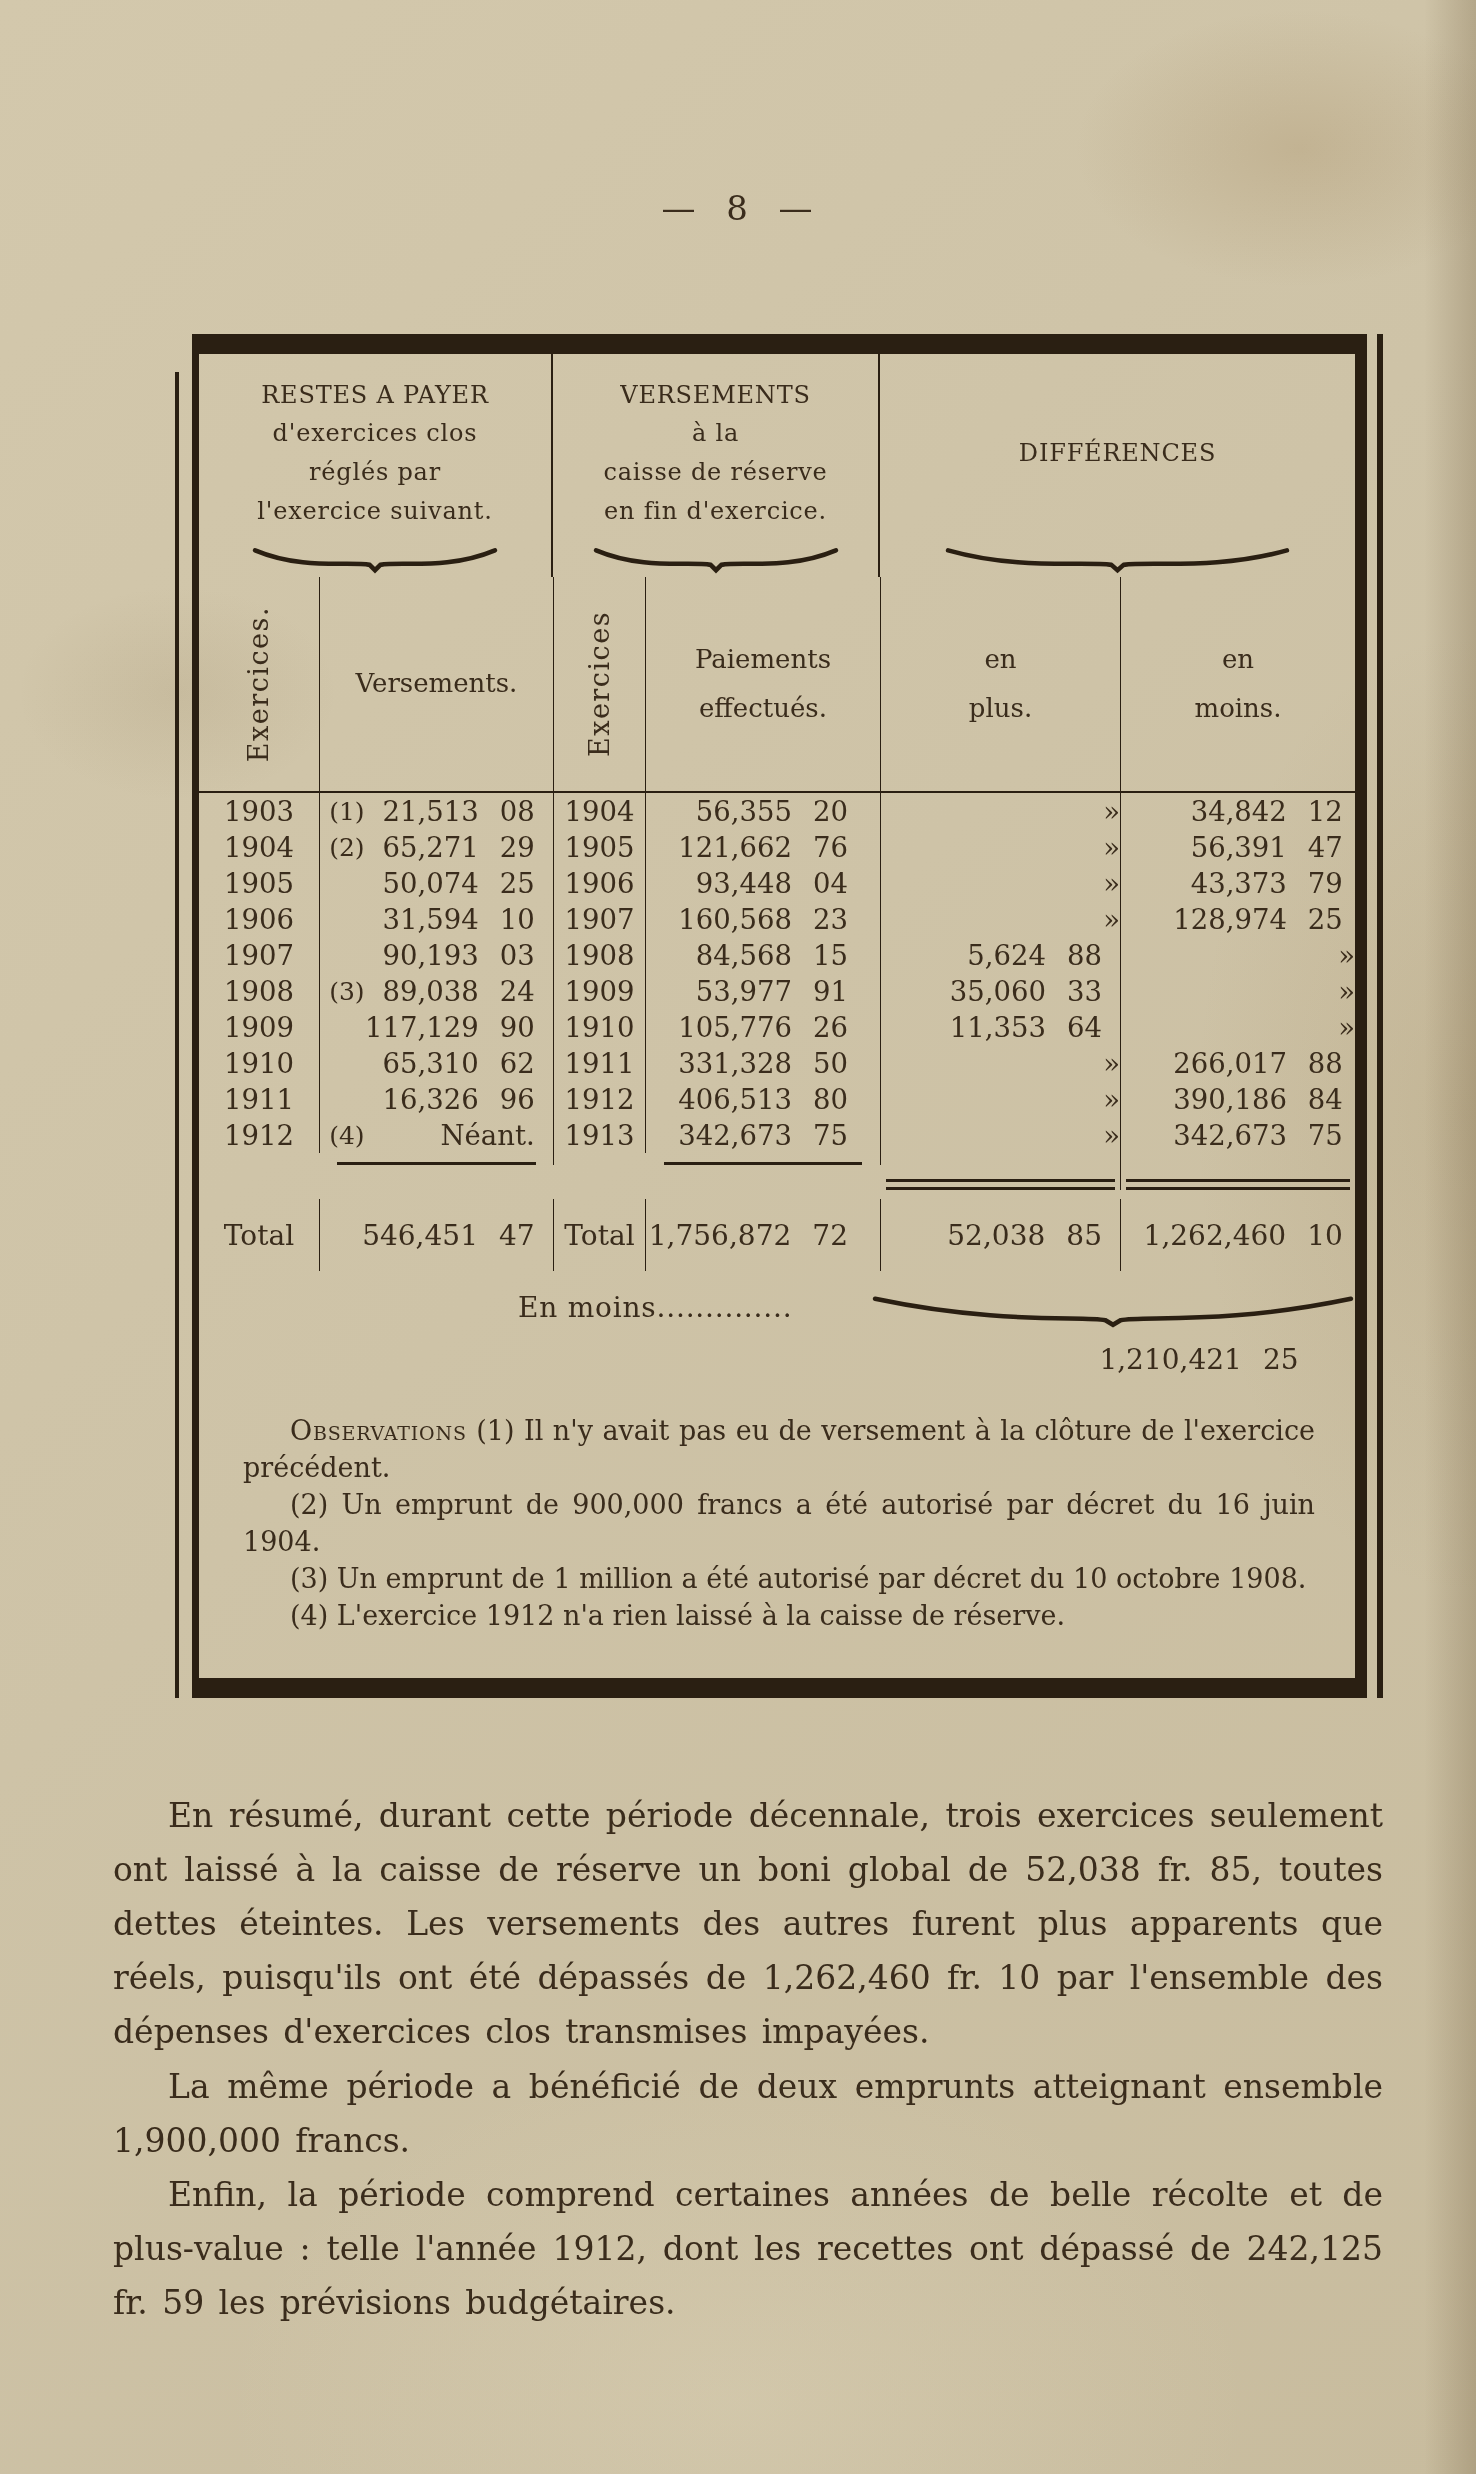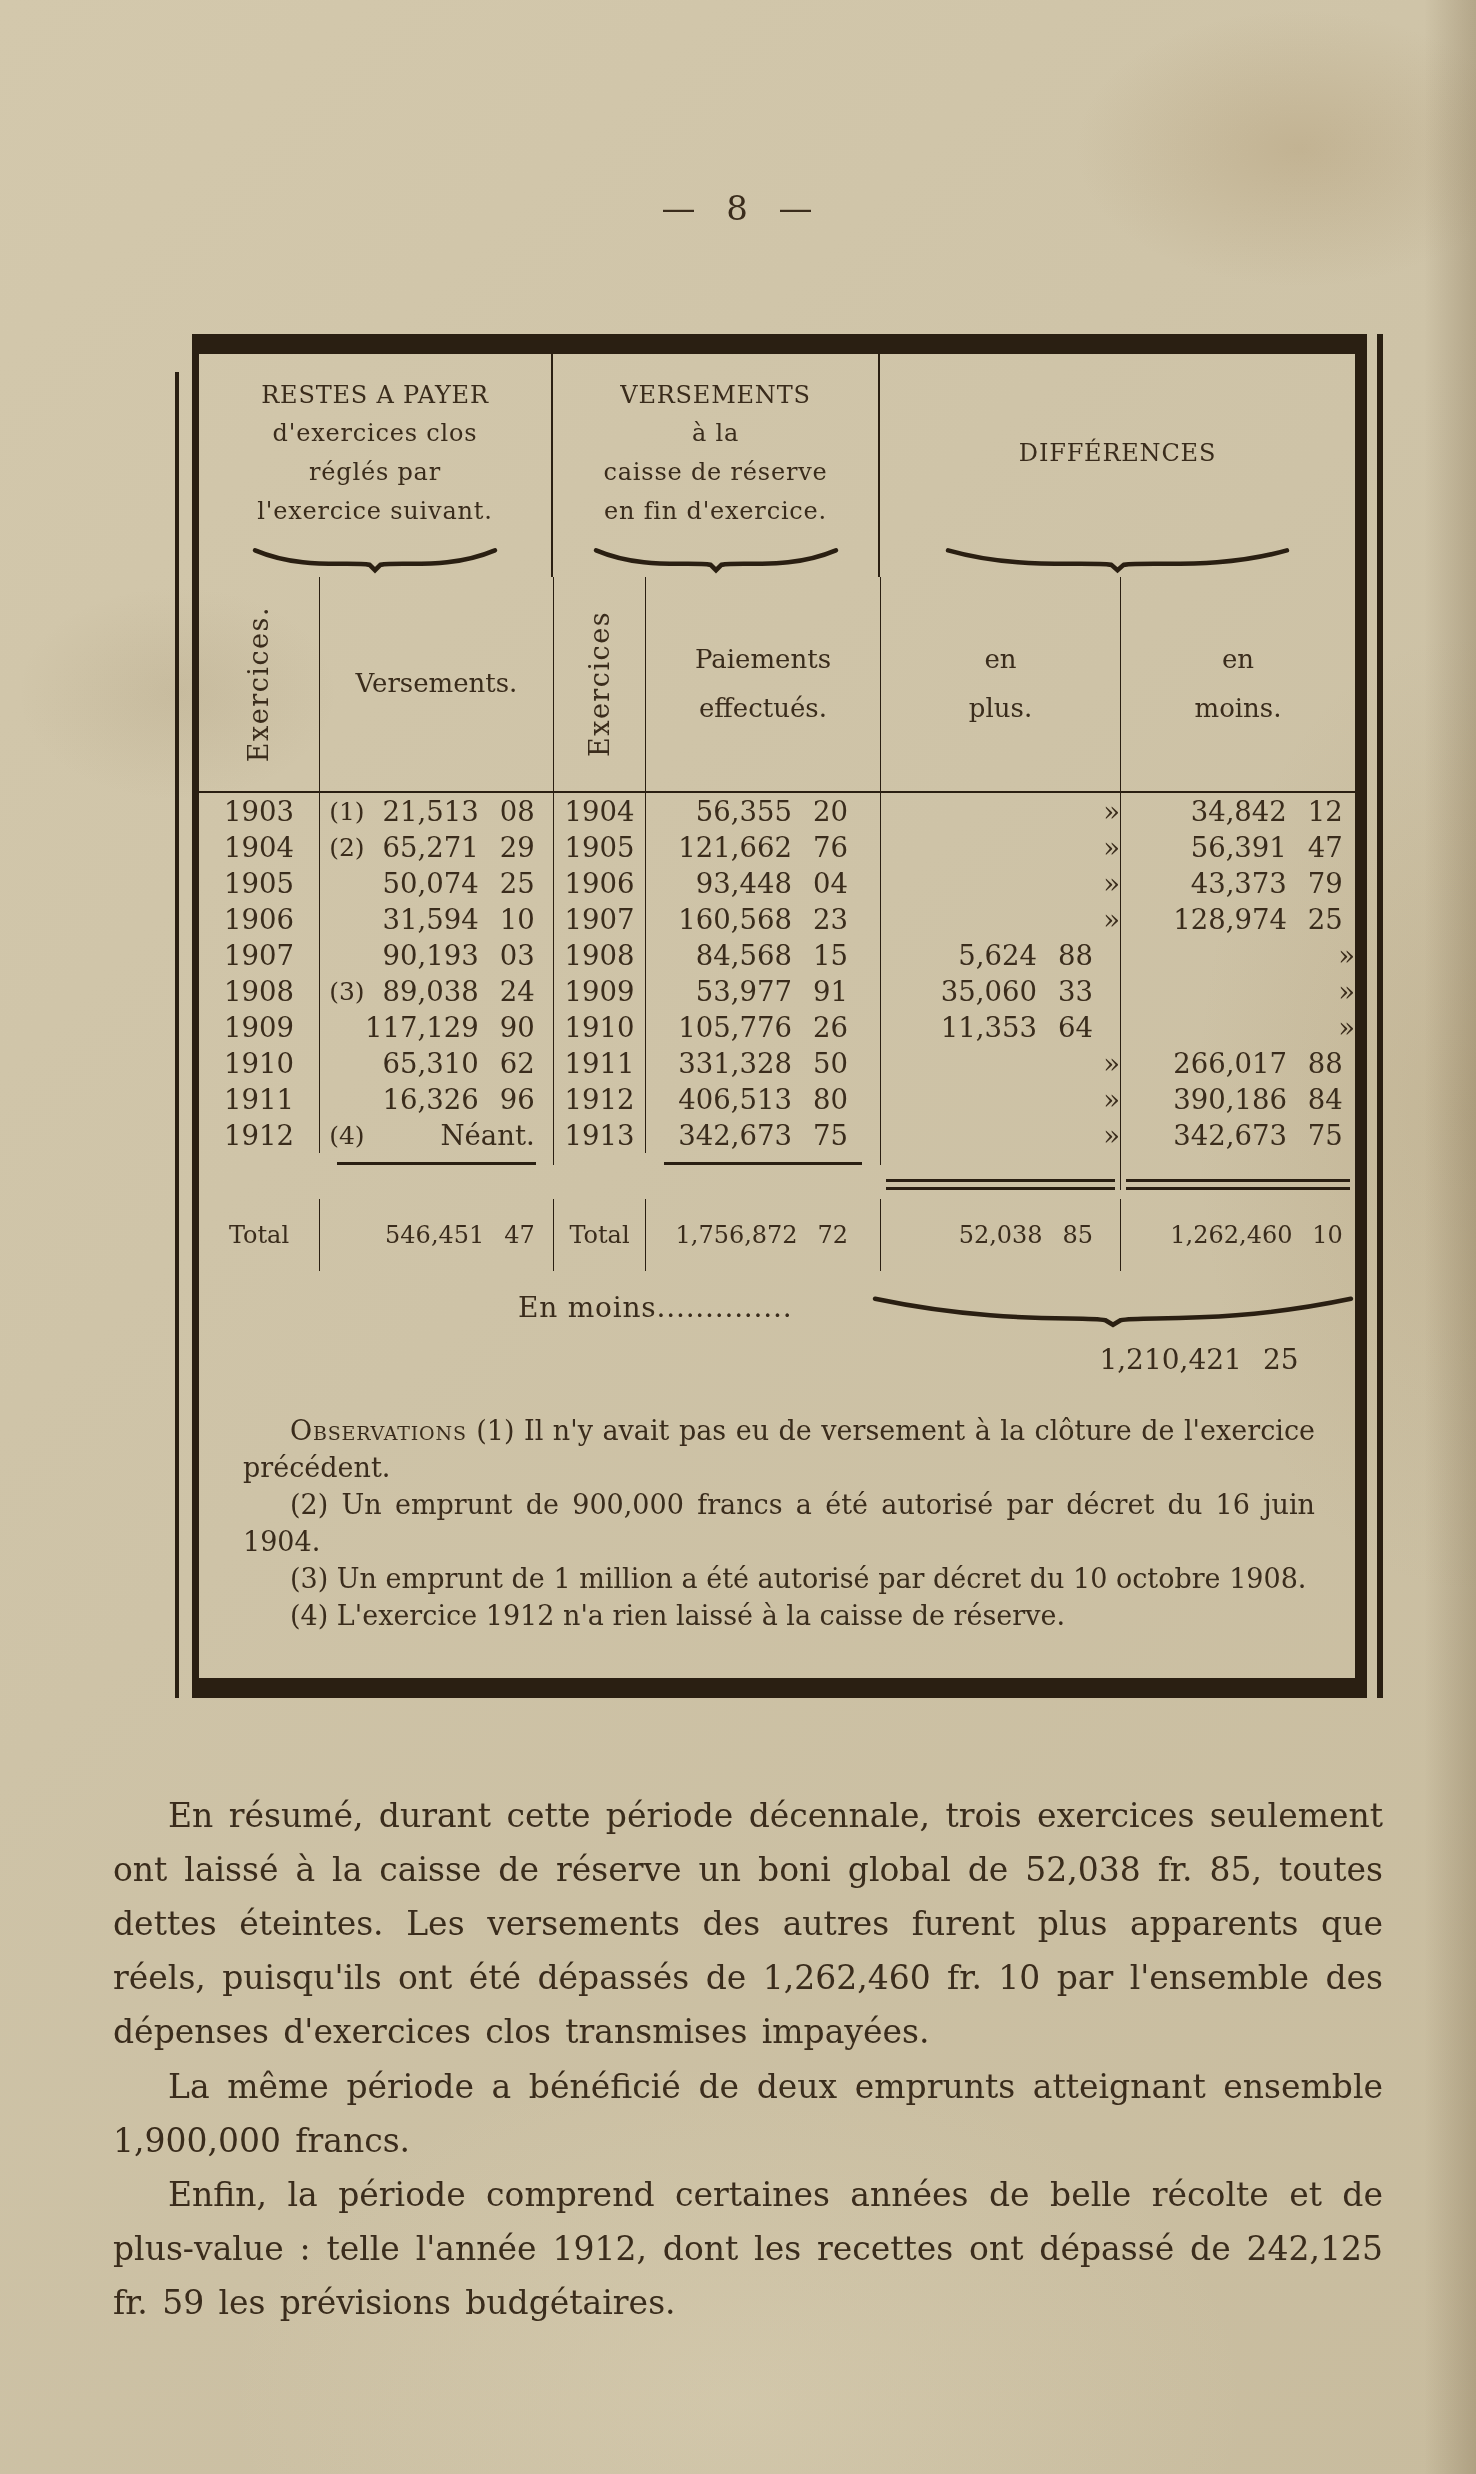--- a/index.html
+++ b/index.html
@@ -48,32 +48,32 @@
   .subhead .cell{display:flex;align-items:center;justify-content:center;text-align:center;
     font-size:26px;line-height:1.9;}
   .vtext{writing-mode:vertical-rl;transform:rotate(180deg);font-size:27px;letter-spacing:1.5px;}
   .preline{white-space:pre-line;}
 
   .trow{height:36px;font-size:27.5px;}
   .cell.year{display:flex;align-items:center;justify-content:center;}
   .cell.amt{position:relative;display:flex;align-items:center;justify-content:flex-end;word-spacing:12.2px;}
   .c2amt{padding-right:18.3px;}
   .c4amt{padding-right:32px;text-align:center;}
-  .c5amt{padding-right:27px;}
+  .c5amt{padding-right:18px;}
   .c6amt{padding-right:12.2px;}
   .note{position:absolute;left:9.2px;font-size:25px;word-spacing:normal;}
   .dit{justify-content:center;padding-right:0;}
   .neant{justify-content:flex-start;padding-left:73px;}
 
   .sumrule{height:46px;align-items:start;}
   .rule-single{height:0;border-top:3.1px solid var(--rule);width:85%;margin:9.2px auto 0;}
   .rule-double{height:4.6px;border-top:3.8px solid var(--rule);border-bottom:3.1px solid var(--rule);
     width:96%;margin:26px auto 0;box-sizing:content-box;}
 
-  .totals{height:72px;font-size:24px;}
+  .totals{height:72px;font-size:28px;}
   .totals .cell{display:flex;align-items:center;}
   .totals .tlabel{justify-content:center;}
 
   .netrow{position:relative;height:130px;}
   .net-label{position:absolute;left:319px;top:20px;font-size:28px;letter-spacing:0.8px;}
   .net-brace{position:absolute;left:670px;top:20px;}
   .net-value{position:absolute;left:817px;top:72px;width:366px;text-align:center;
     font-size:28px;word-spacing:12.2px;}
 
   .obs{padding:12.2px 40px 43px 44px;font-size:27px;line-height:1.37;text-align:justify;}

